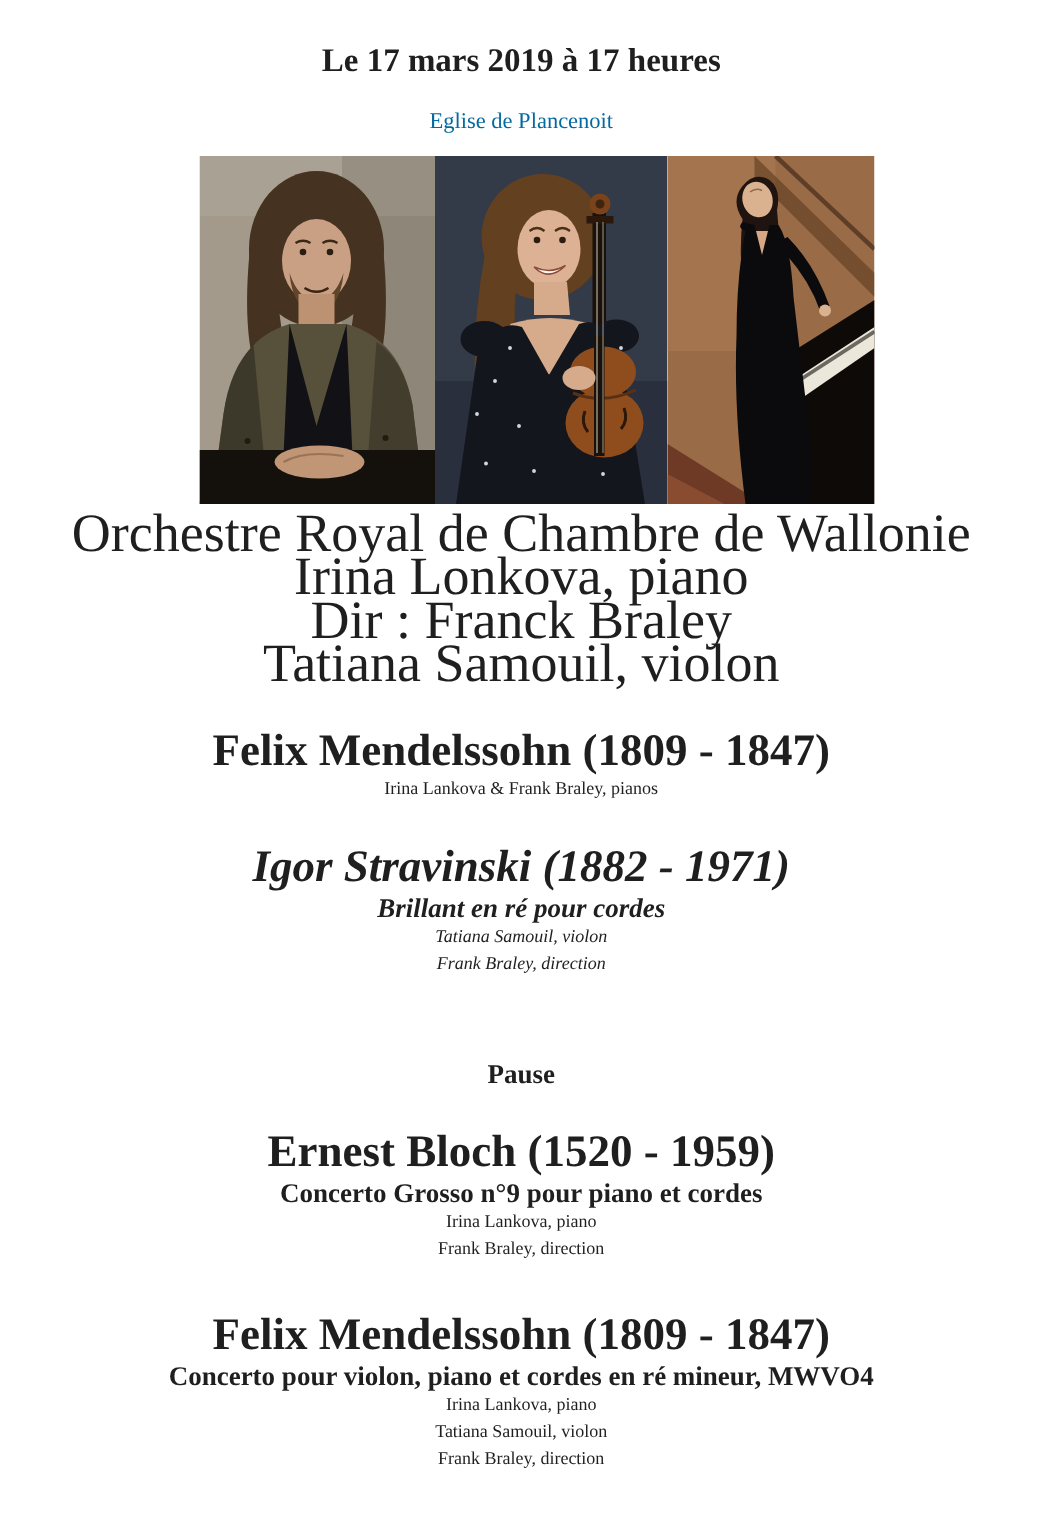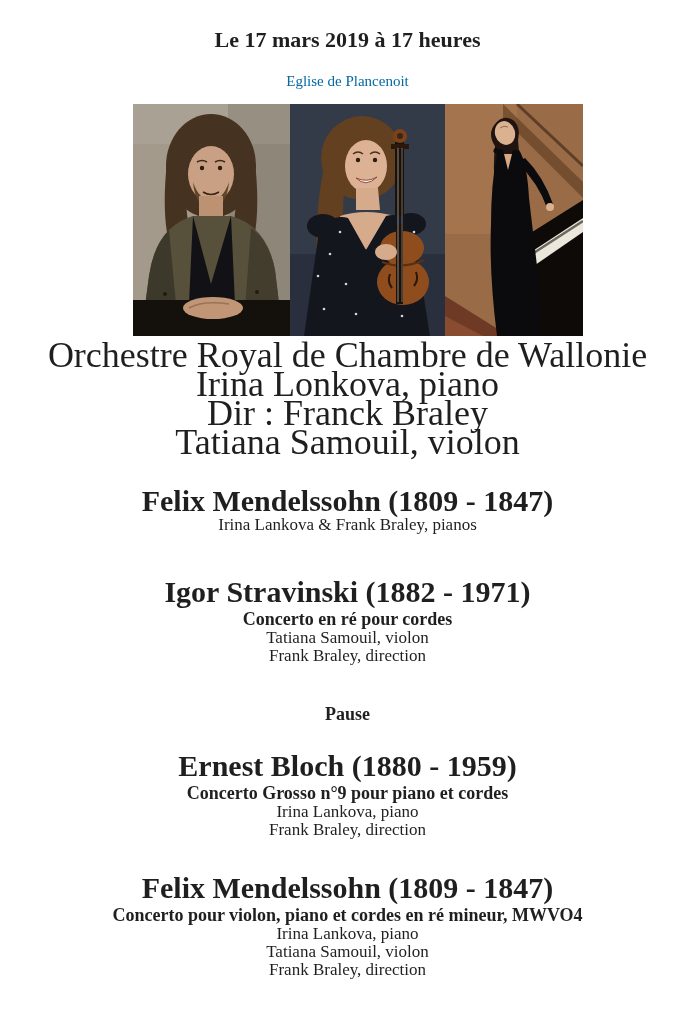--- a/index.html
+++ b/index.html
@@ -49,27 +49,27 @@
     line-height: 30px;
     font-weight: bold;
   }
   .work {
     margin-top: 3px;
     font-size: 18px;
     line-height: 19px;
     font-weight: bold;
   }
   .performer {
-    font-size: 17px;
+    font-size: 12px;
     line-height: 18px;
   }
   .sec-0 { margin-top: 29px; }
-  .sec-1 { margin-top: 43px; }
+  .sec-1 { margin-top: 29px; font-style: italic; }
   .pause {
-    margin-top: 40px;
+    margin-top: 56px;
     font-size: 18px;
     line-height: 19px;
     font-weight: bold;
     text-align: center;
   }
   .sec-2 { margin-top: 27px; }
   .sec-3 { margin-top: 34px; }
 </style>
 </head>
 <body>
@@ -203,29 +203,29 @@
     <div>Tatiana Samouil, violon</div>
   </div>
 
   <section class="sec sec-0">
     <h2>Felix Mendelssohn (1809 - 1847)</h2>
     <div class="performer">Irina Lankova &amp; Frank Braley, pianos</div>
   </section>
 
   <section class="sec sec-1">
     <h2>Igor Stravinski (1882 - 1971)</h2>
-    <div class="work">Concerto en ré pour cordes</div>
+    <div class="work">Brillant en ré pour cordes</div>
     <div class="performer">Tatiana Samouil, violon</div>
     <div class="performer">Frank Braley, direction</div>
   </section>
 
   <div class="pause">Pause</div>
 
   <section class="sec sec-2">
-    <h2>Ernest Bloch (1880 - 1959)</h2>
+    <h2>Ernest Bloch (1520 - 1959)</h2>
     <div class="work">Concerto Grosso n°9 pour piano et cordes</div>
     <div class="performer">Irina Lankova, piano</div>
     <div class="performer">Frank Braley, direction</div>
   </section>
 
   <section class="sec sec-3">
     <h2>Felix Mendelssohn (1809 - 1847)</h2>
     <div class="work">Concerto pour violon, piano et cordes en ré mineur, MWVO4</div>
     <div class="performer">Irina Lankova, piano</div>
     <div class="performer">Tatiana Samouil, violon</div>

